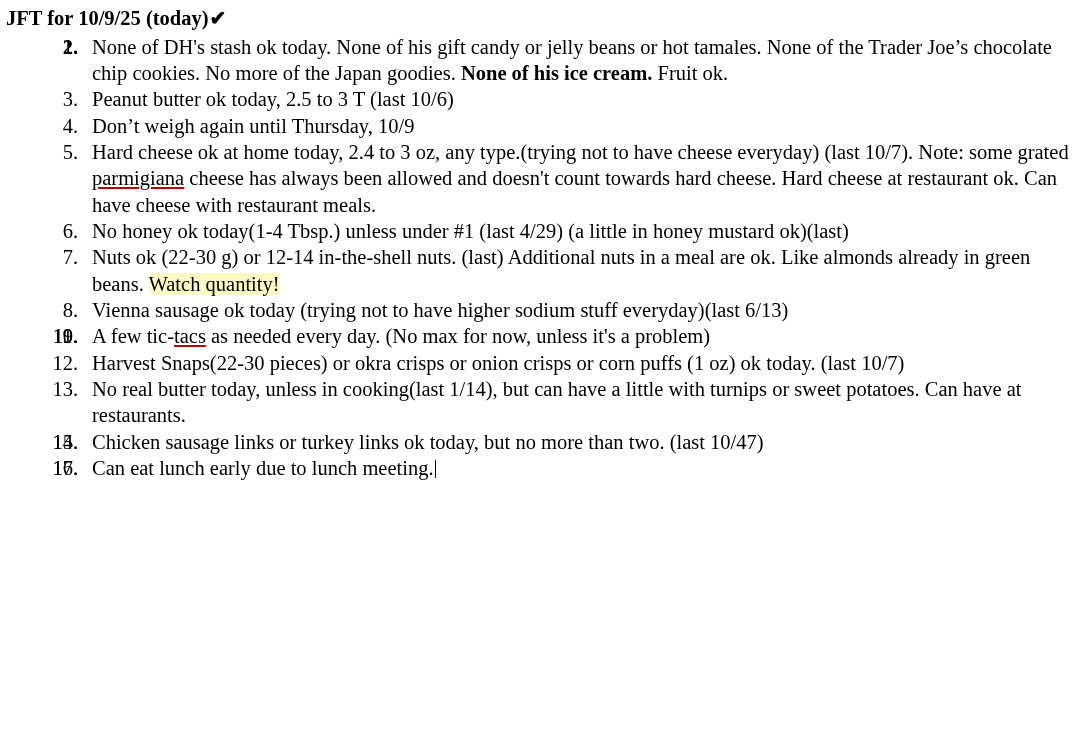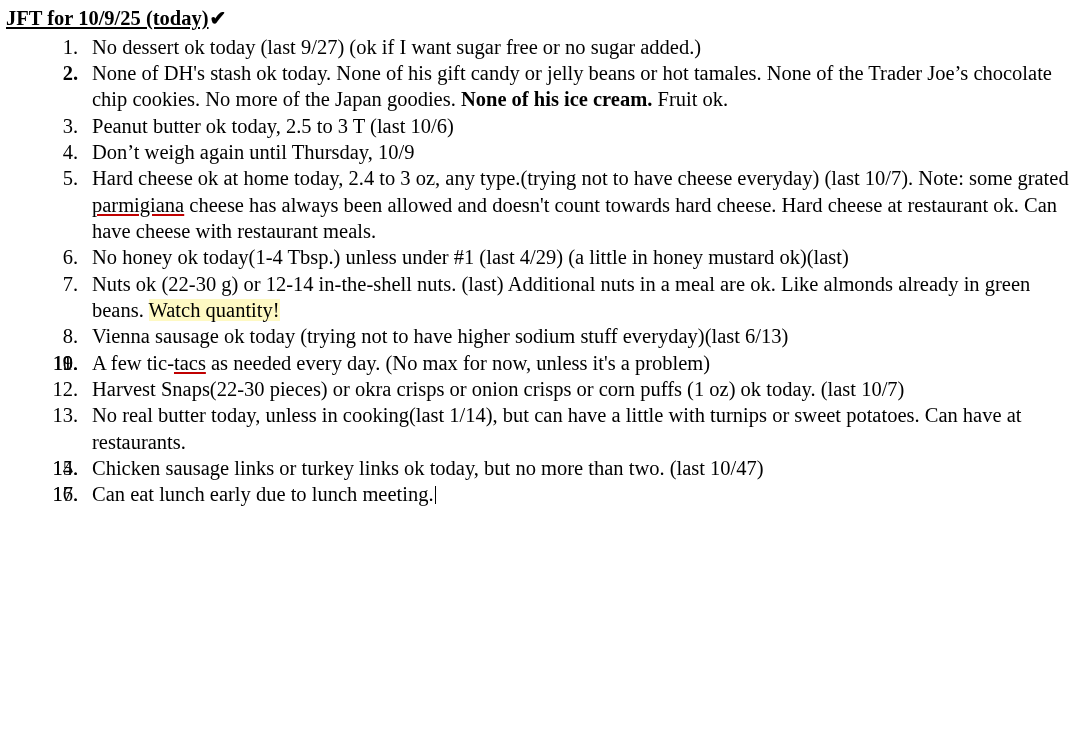--- a/index.html
+++ b/index.html
@@ -23,21 +23,20 @@
     box-sizing: border-box;
   }
   .doc-title {
     font-weight: bold;
     font-size: 20.5px;
     margin: 0 0 2px 6px;
     line-height: 1.25;
     display: inline-block;
   }
   .doc-title .title-text {
-    text-decoration: underline;
   }
   .check {
     font-weight: bold;
     text-decoration: none;
     margin-left: 1px;
     font-size: 20px;
   }
   ol.list {
     list-style: none;
     margin: 0;
@@ -80,21 +79,21 @@
   }
 </style>
 </head>
 <body>
 
 <div class="page">
   <h1 class="doc-title">
     <span class="title-text">JFT for 10/9/25 (today)</span><span class="check">✔</span>
   </h1>
   <ol class="list" id="jft-list">
-      <li><span class="num">1.</span><span><span>No dessert ok today (last 9/27) (ok if I want sugar free or no sugar added.)</span></span></li>
+      <li><span class="num">1.</span></li>
       <li class="bold-num"><span class="num">2.</span><span><span>None of DH's stash ok today. None of his gift candy or jelly beans or hot tamales. None of the Trader Joe’s chocolate chip cookies. No more of the Japan goodies. </span><span class="b">None of his ice cream.</span><span>  Fruit ok.</span></span></li>
       <li><span class="num">3.</span><span><span>Peanut butter ok today, 2.5 to 3 T (last 10/6)</span></span></li>
       <li><span class="num">4.</span><span><span>Don’t weigh again until Thursday, 10/9</span></span></li>
       <li><span class="num">5.</span><span><span>Hard cheese ok at home today, 2.4 to 3 oz, any type.(trying not to have cheese everyday) (last 10/7). Note: some grated </span><span class="u-red">parmigiana</span><span> cheese has always been allowed and doesn't count towards hard cheese. Hard cheese at restaurant ok. Can have cheese with restaurant meals.</span></span></li>
       <li><span class="num">6.</span><span><span>No honey ok today(1-4 Tbsp.) unless under #1 (last 4/29) (a little in honey mustard ok)(last)</span></span></li>
       <li><span class="num">7.</span><span><span>Nuts ok (22-30 g) or 12-14 in-the-shell nuts. (last) Additional nuts in a meal are ok. Like almonds already in green beans. </span><span class="hl">Watch quantity!</span></span></li>
       <li><span class="num">8.</span><span><span>Vienna sausage ok today (trying not to have higher sodium stuff everyday)(last 6/13)</span></span></li>
       <li><span class="num">9.</span></li>
       <li><span class="num">10.</span></li>
       <li><span class="num">11.</span><span><span>A few tic-</span><span class="u-red">tacs</span><span> as needed every day. (No max for now, unless it's a problem)</span></span></li>

